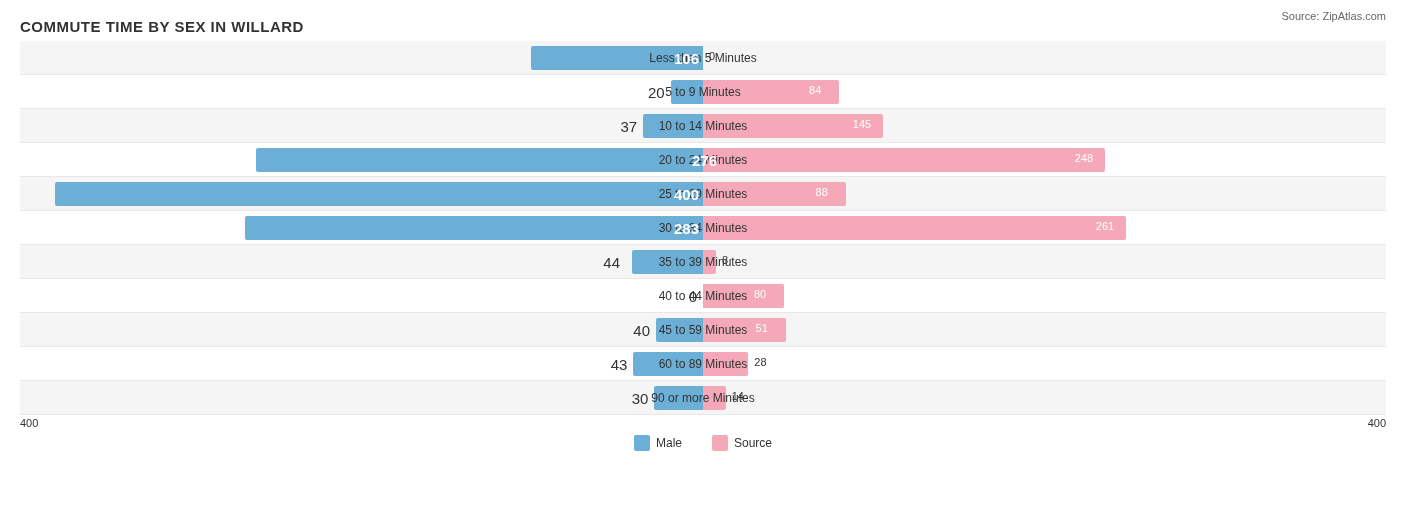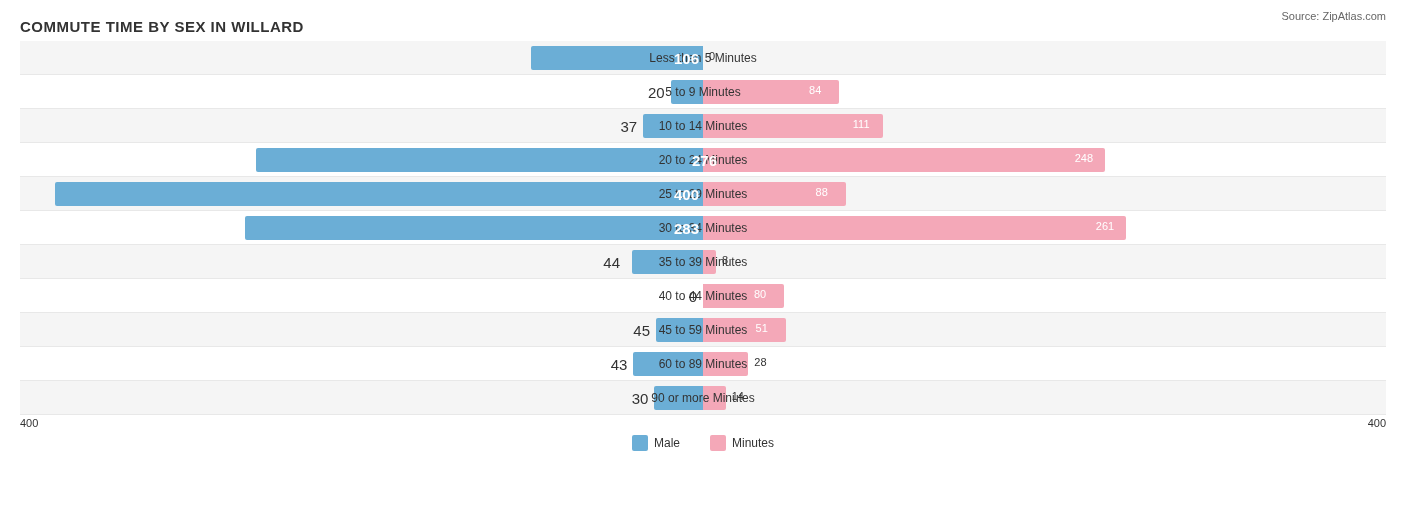--- a/index.html
+++ b/index.html
@@ -148,21 +148,21 @@
         <div class="bar-right" style="width: 136.08px;"></div>
         <div class="label-center">5 to 9 Minutes</div>
         <div class="value-left" style="right: 721.4px;">20</div>
         <div class="value-right inside" style="left: 789.08px;">84</div>
       </div>
       <div class="row">
         <div class="bar-left" style="width: 59.94px;"></div>
         <div class="bar-right" style="width: 179.82px;"></div>
         <div class="label-center">10 to 14 Minutes</div>
         <div class="value-left" style="right: 748.94px;">37</div>
-        <div class="value-right inside" style="left: 832.82px;">111</div>
+        <div class="value-right inside" style="left: 832.82px;">145</div>
       </div>
       <div class="row">
         <div class="bar-left" style="width: 447.12px;"></div>
         <div class="bar-right" style="width: 401.76px;"></div>
         <div class="label-center">20 to 24 Minutes</div>
         <div class="value-left inside" style="right: 669px; text-align: center;">276</div>
         <div class="value-right inside" style="left: 1054.76px;">248</div>
       </div>
       <div class="row">
         <div class="bar-left" style="width: 648px;"></div>
@@ -189,21 +189,21 @@
         <div class="bar-left" style="width: 0px;"></div>
         <div class="bar-right" style="width: 81px;"></div>
         <div class="label-center">40 to 44 Minutes</div>
         <div class="value-left" style="right: 689px;">0</div>
         <div class="value-right inside" style="left: 734px;">80</div>
       </div>
       <div class="row">
         <div class="bar-left" style="width: 46.98px;"></div>
         <div class="bar-right" style="width: 82.62px;"></div>
         <div class="label-center">45 to 59 Minutes</div>
-        <div class="value-left" style="right: 735.98px;">45</div>
+        <div class="value-left" style="right: 735.98px;">40</div>
         <div class="value-right inside" style="left: 735.62px;">51</div>
       </div>
       <div class="row">
         <div class="bar-left" style="width: 69.66px;"></div>
         <div class="bar-right" style="width: 45.36px;"></div>
         <div class="label-center">60 to 89 Minutes</div>
         <div class="value-left" style="right: 758.66px;">43</div>
         <div class="value-right" style="left: 734.36px;">28</div>
       </div>
       <div class="row">
@@ -220,16 +220,16 @@
     <span>400</span>
   </div>
 
   <div class="legend">
     <div class="legend-item">
       <div class="legend-box" style="background:#6baed6;"></div>
       <span>Male</span>
     </div>
     <div class="legend-item">
       <div class="legend-box" style="background:#f4a8b8;"></div>
-      <span>Minutes</span>
+      <span>Source</span>
     </div>
   </div>
 </div>
 
 </body></html>

